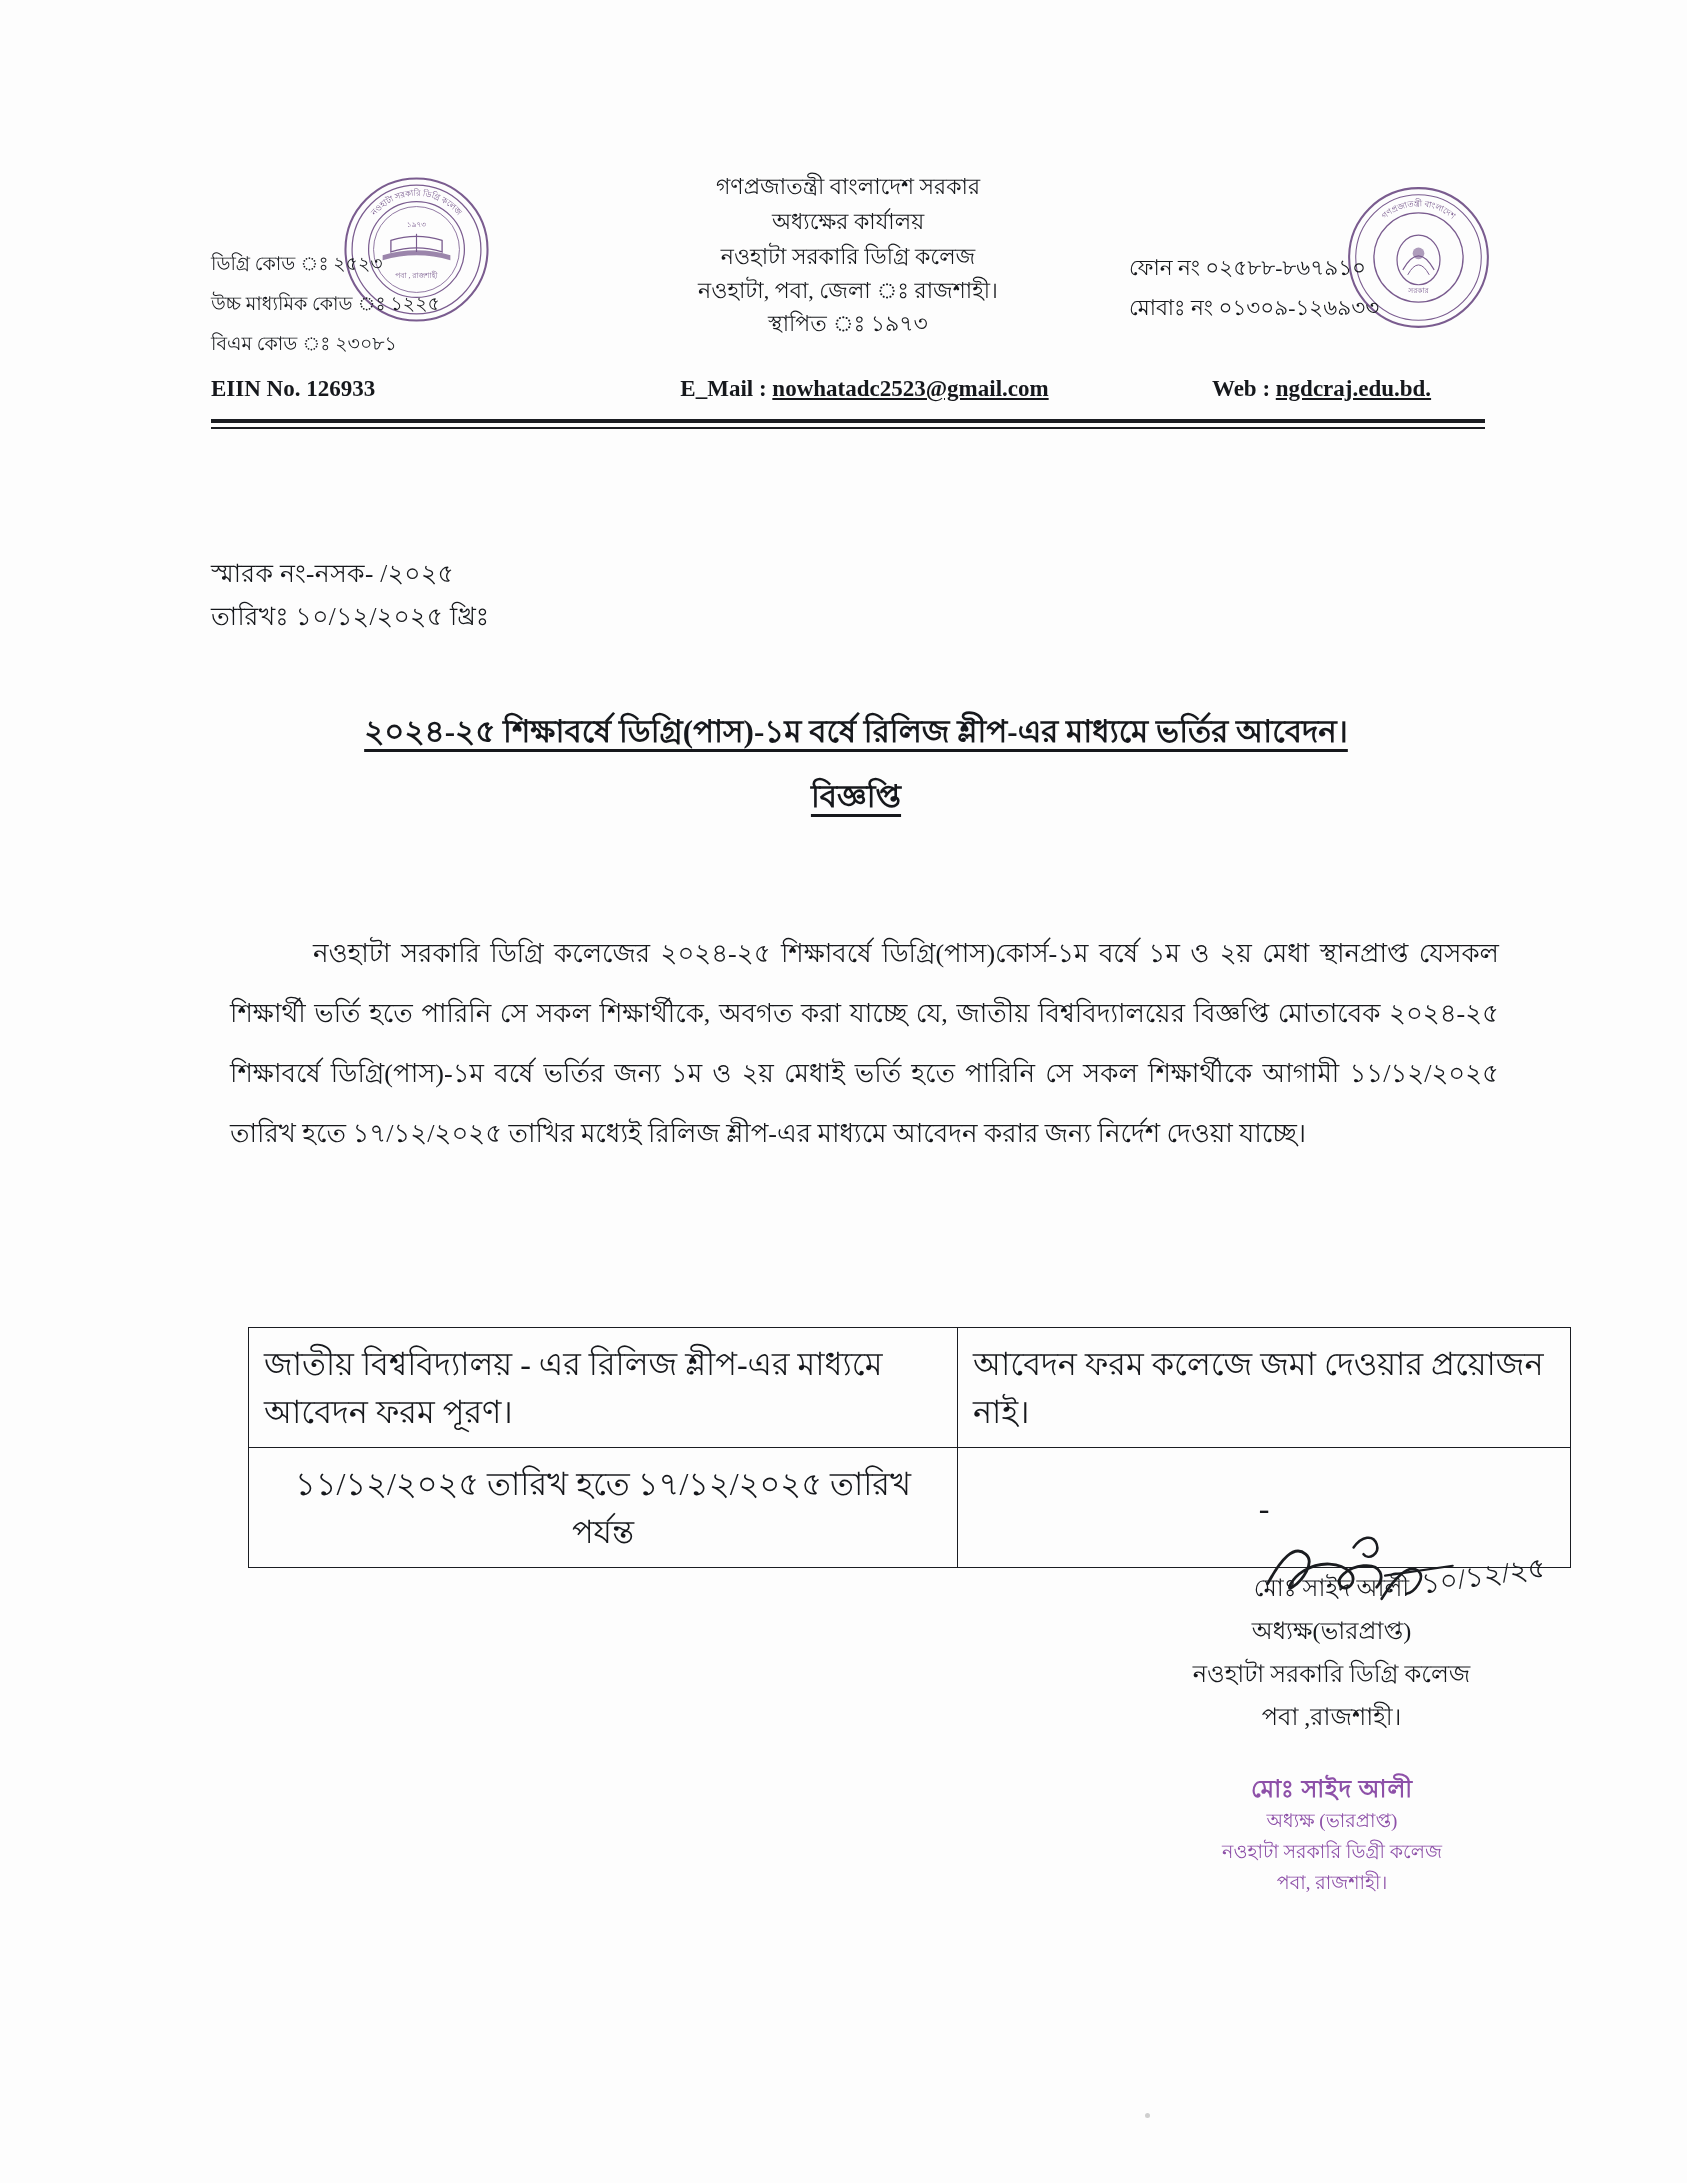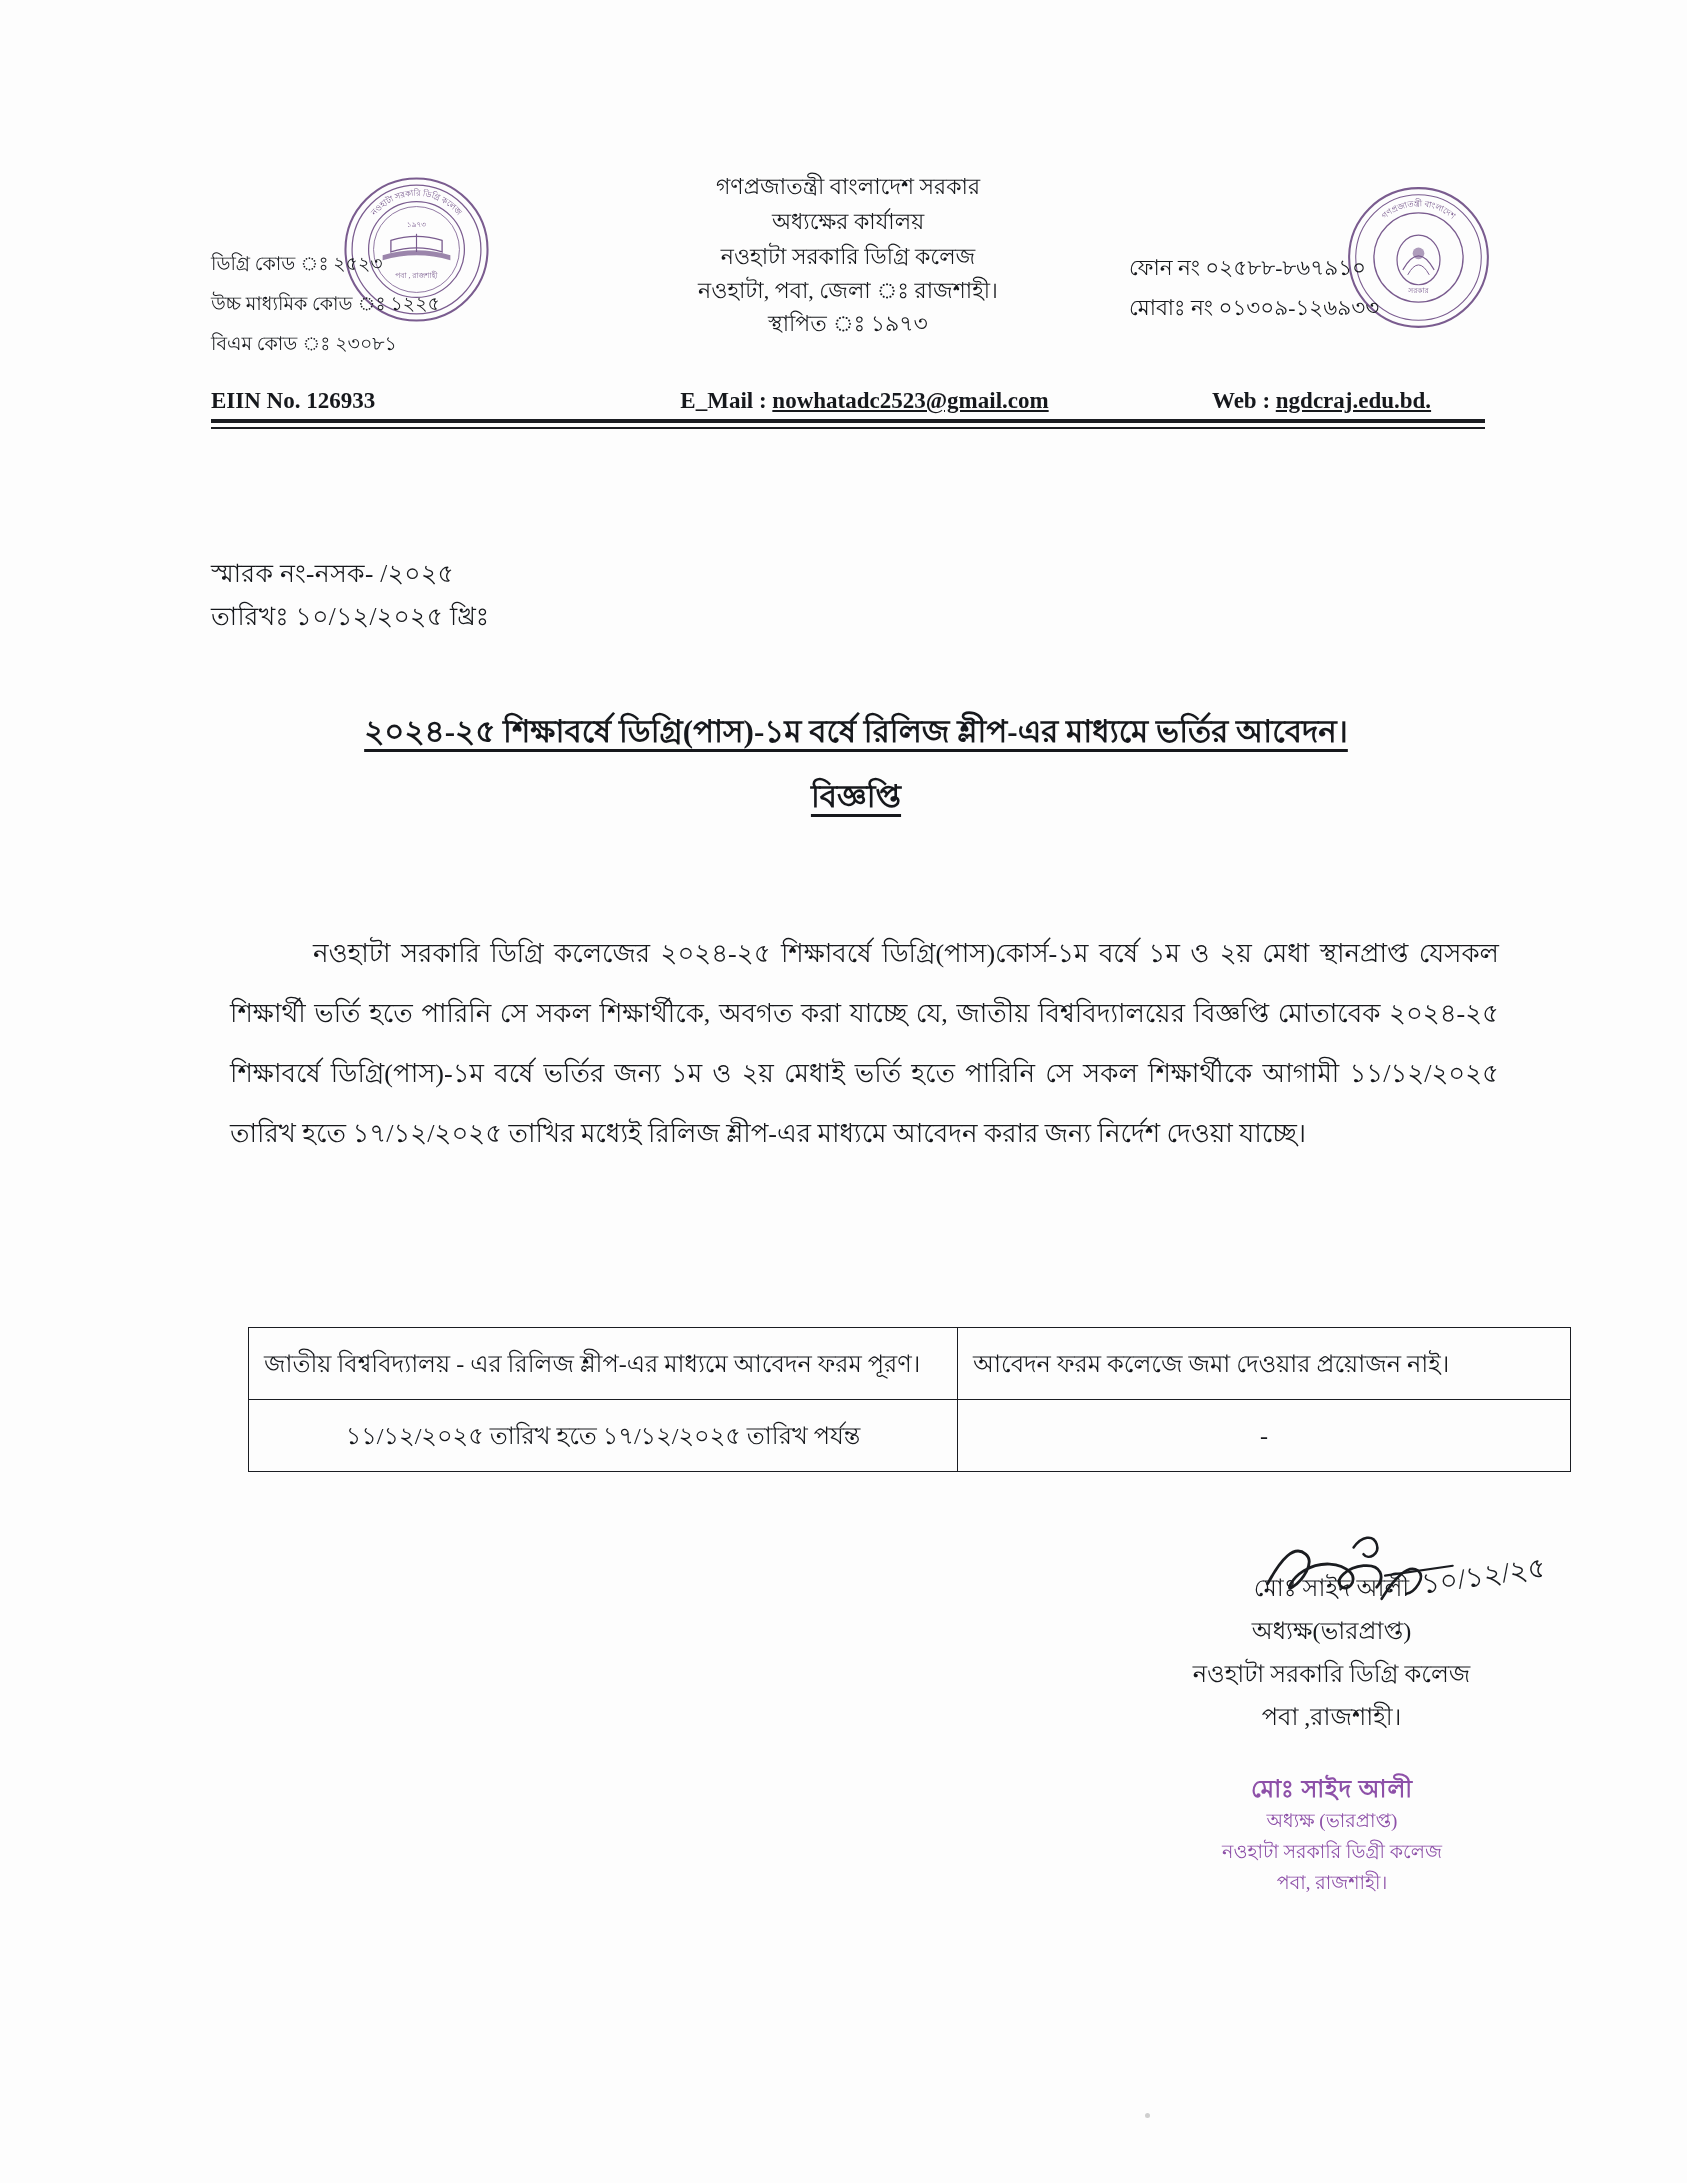--- a/index.html
+++ b/index.html
@@ -77,21 +77,21 @@
     top: 87px;
     width: 356px;
     font-size: 21.5px;
     line-height: 40px;
     text-align: left;
   }
 
   .eiin-row {
     position: absolute;
     left: 0;
-    top: 227px;
+    top: 215px;
     width: 1274px;
     display: grid;
     grid-template-columns: 389px 529px 1fr;
     align-items: end;
     font-size: 23px;
     font-weight: bold;
   }
   .eiin-row .email {
     text-align: center;
   }
@@ -158,21 +158,21 @@
   }
   .body-text .indent { display: inline-block; width: 83px; }
 
   
   .tbl {
     position: absolute;
     top: 1327px;
     left: 248px;
     width: 1323px;
     border-collapse: collapse;
-    font-size: 24px;
+    font-size: 32px;
   }
   .tbl td {
     border: 1.7px solid #1b1d22;
     padding: 11.6px 15px;
     vertical-align: top;
     line-height: 48px;
   }
   .tbl td.c1 { width: 678px; }
   .tbl td.center { text-align: center; vertical-align: middle; }
 

